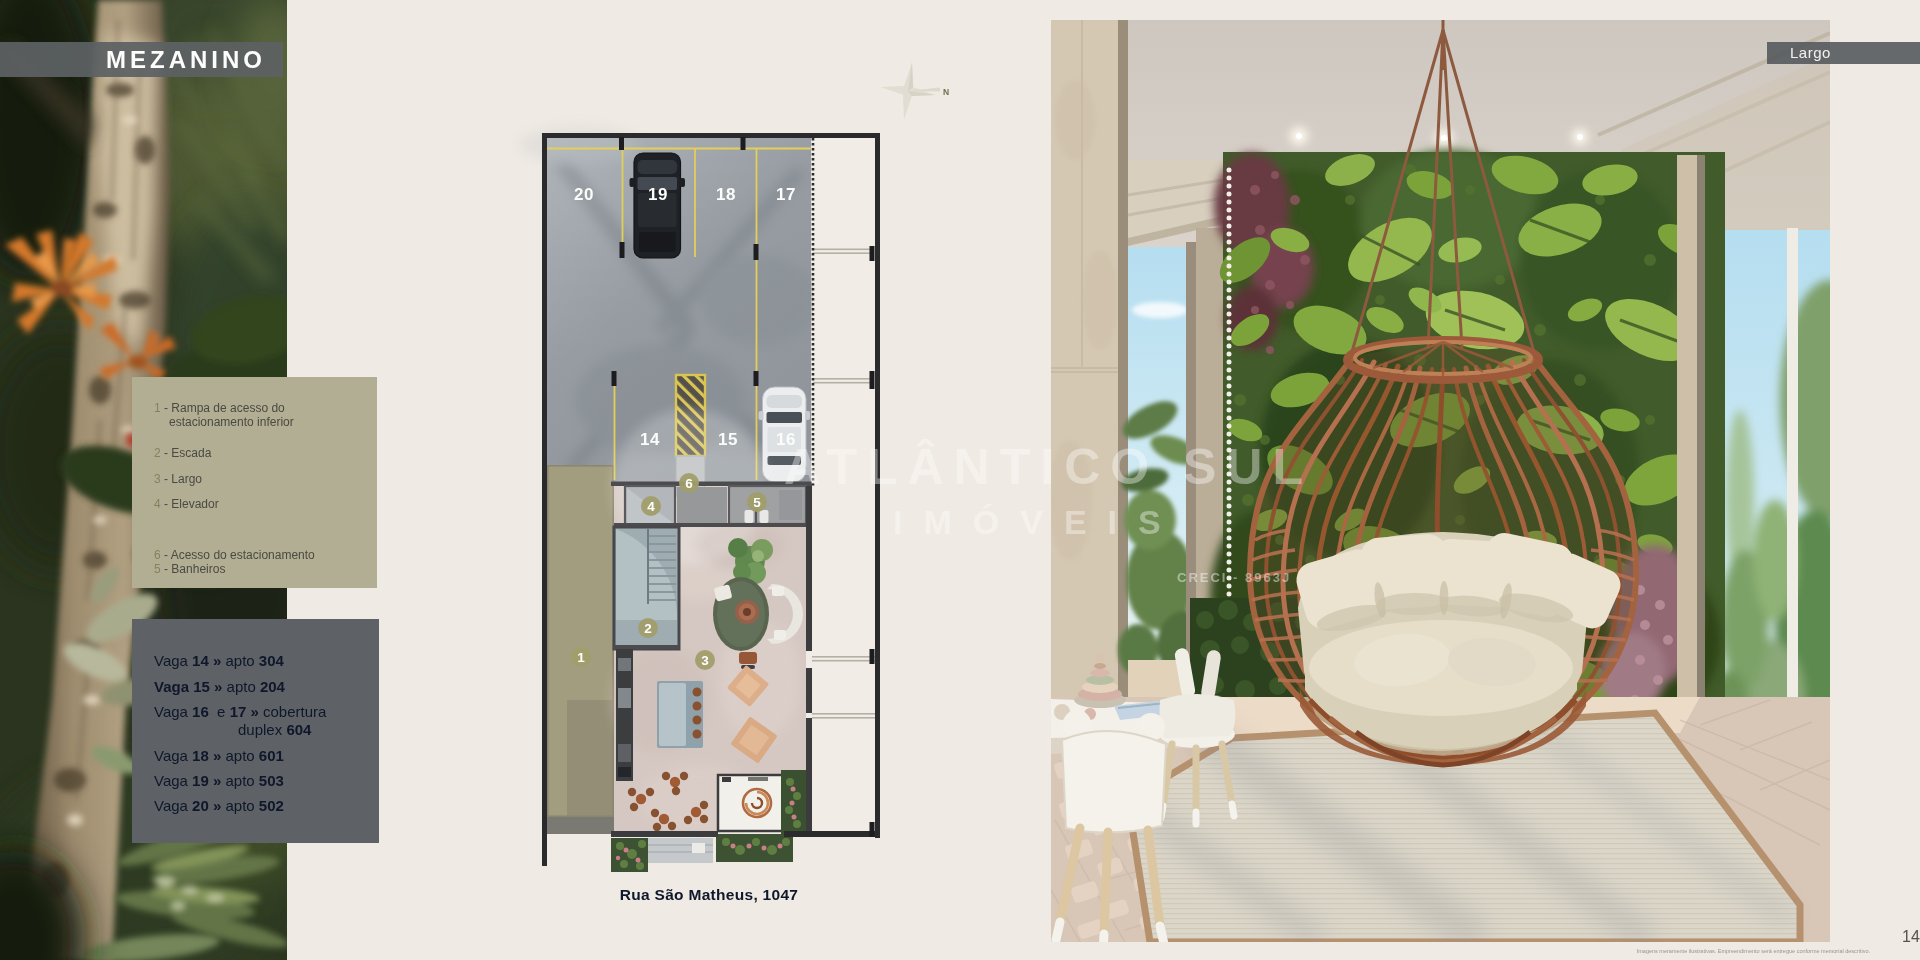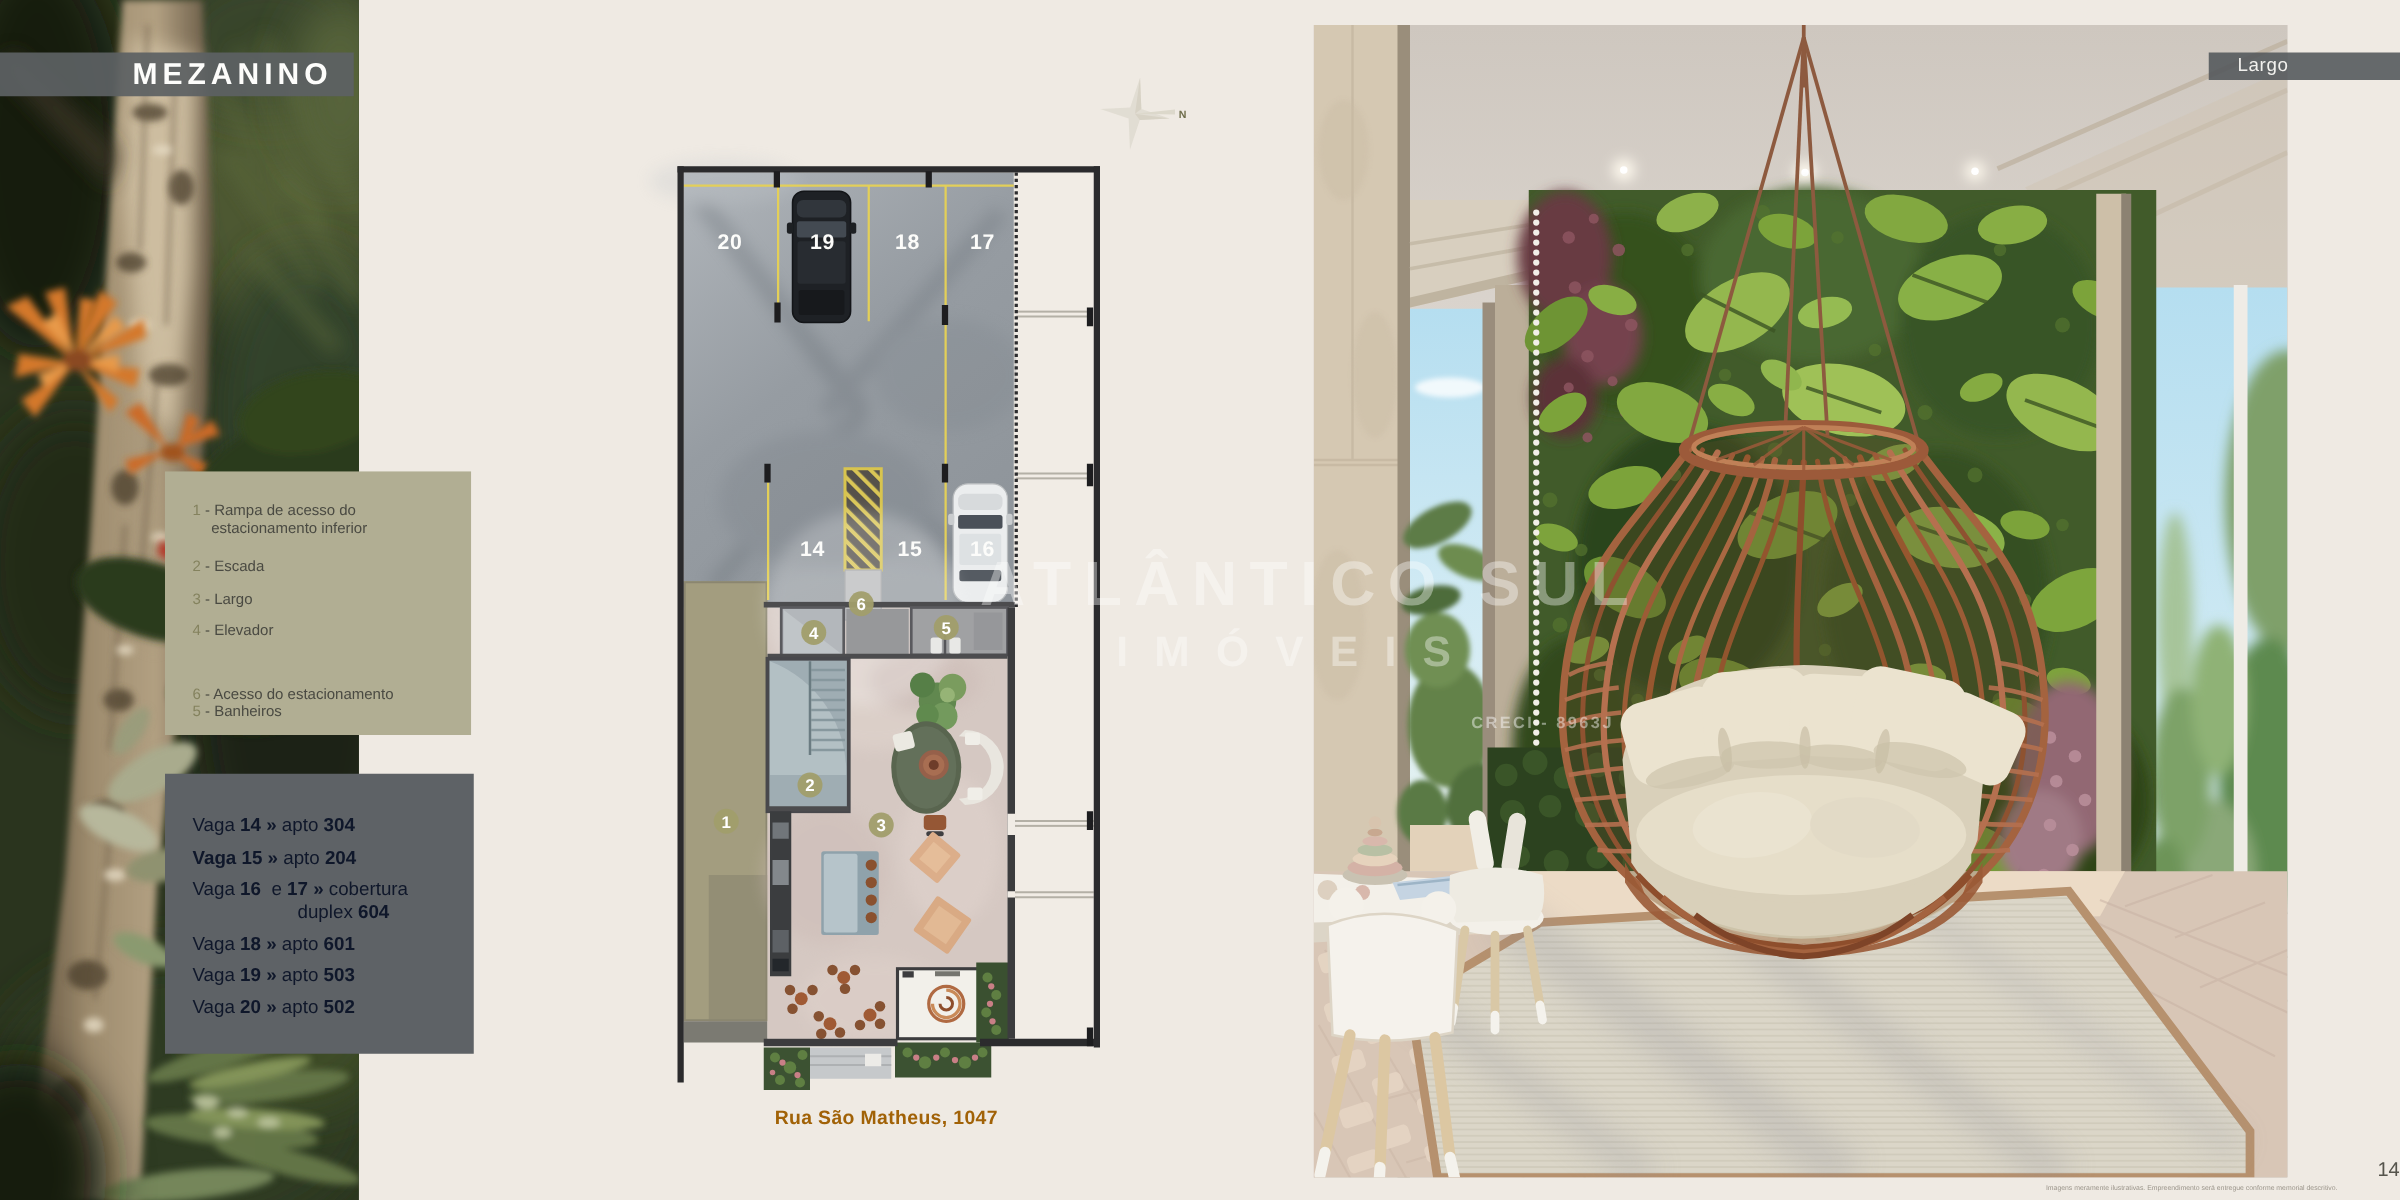--- a/index.html
+++ b/index.html
@@ -490,21 +490,21 @@
     <circle cx="651" cy="506" r="10" fill="#a19e6c" opacity="0.95"></circle>
         <text x="651" y="511" fill="#fff">4</text>
     <circle cx="757" cy="502" r="10" fill="#a19e6c" opacity="0.95"></circle>
         <text x="757" y="507" fill="#fff">5</text>
     <circle cx="689" cy="483" r="10" fill="#a19e6c" opacity="0.95"></circle>
         <text x="689" y="488" fill="#fff">6</text>
   </g>
 </svg>
 </div>
 
-<div class="abs" style="left:559px;top:886px;width:300px;text-align:center;font-size:15.5px;font-weight:bold;color:#a16207;letter-spacing:0.3px;">Rua São Matheus, 1047</div>
+<div class="abs" style="left:559px;top:886px;width:300px;text-align:center;font-size:15.5px;font-weight:bold;color:#0f172a;letter-spacing:0.3px;">Rua São Matheus, 1047</div>
 
 <div id="rightphoto" class="abs" style="left:1051px;top:20px;width:779px;height:922px;overflow:hidden;background:#cfc8c0;">
 <svg width="779" height="922" viewBox="1051 20 779 922" xmlns="http://www.w3.org/2000/svg">
   <defs>
     <filter id="rb12" x="-60%" y="-60%" width="220%" height="220%">
           <feGaussianBlur stdDeviation="12"></feGaussianBlur>
         </filter>
     <filter id="rb5" x="-60%" y="-60%" width="220%" height="220%">
           <feGaussianBlur stdDeviation="5"></feGaussianBlur>
         </filter>

